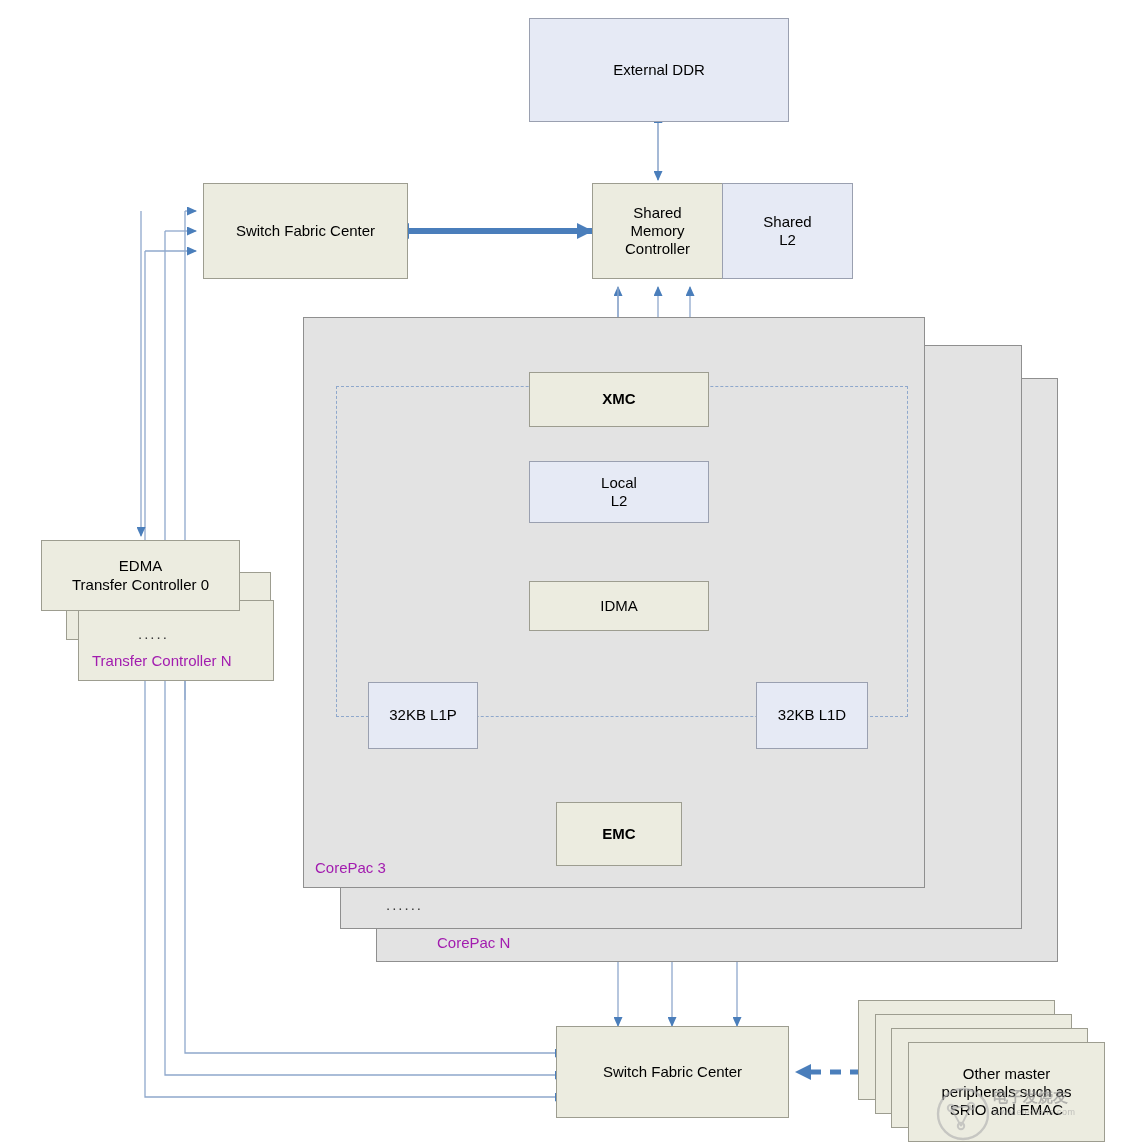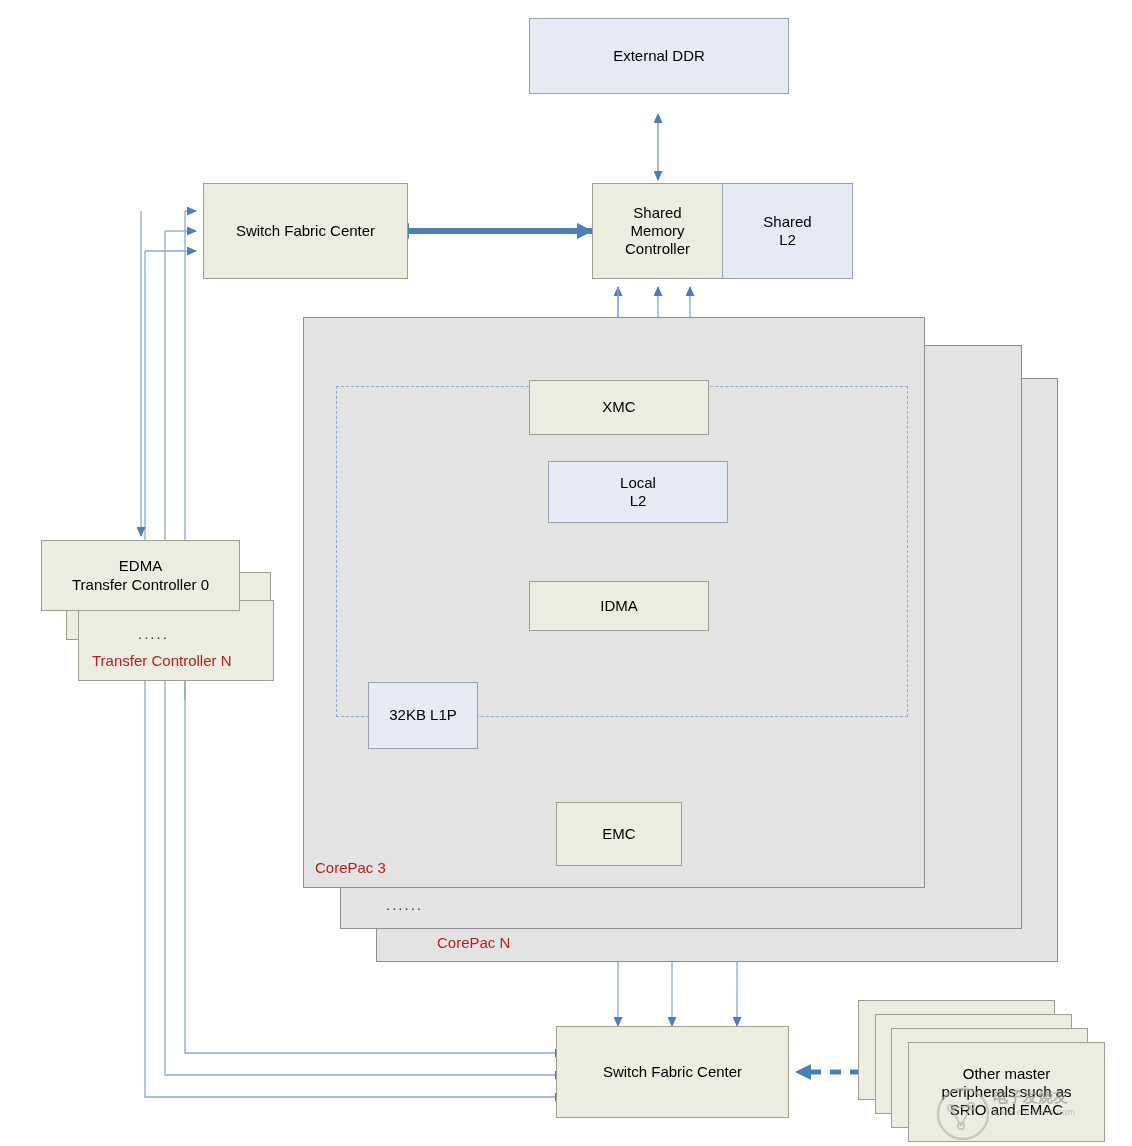--- a/index.html
+++ b/index.html
@@ -5,21 +5,21 @@
   html,body{margin:0;padding:0;background:#ffffff;}
   body{font-family:"Liberation Sans","DejaVu Sans",sans-serif;}
   #stage{position:relative;width:1132px;height:1146px;background:#fff;overflow:hidden;}
   #svg-layer{position:absolute;left:0;top:0;width:1132px;height:1146px;}
   .node{position:absolute;box-sizing:border-box;display:flex;align-items:center;
         justify-content:center;text-align:center;line-height:1.22;color:#000;
         font-size:15px;border:1px solid #9a9a8e;white-space:pre-line;}
   .olive{background:#ecece0;border-color:#9d9d90;}
   .bluebox{background:#e6eaf5;border-color:#9aa0b0;}
   .grey-pac{background:#e3e3e3;border:1px solid #8f8f8f;display:block;}
-  .pac-label{position:absolute;font-size:15px;color:#b91c1c;}
+  .pac-label{position:absolute;font-size:15px;color:#a21caf;}
   .dots{position:absolute;font-size:15px;color:#3a3a3a;letter-spacing:2px;}
   .wm{position:absolute;pointer-events:none;opacity:.62;}
   .wm-text{font-size:15px;color:#8e8e8e;font-weight:bold;}
   .wm-sub{font-size:9px;color:#a5a5a5;letter-spacing:.5px;}
 </style>
 </head>
 <body>
 
 <div id="stage">
 
@@ -124,21 +124,21 @@
       <line x1="141" y1="211" x2="141" y2="536" marker-end="url(#ah)"></line>
 
       <line x1="165" y1="680" x2="165" y2="612" marker-end="url(#ah)"></line>
 
       <line x1="185" y1="700" x2="185" y2="655" marker-end="url(#ah)"></line>
 
       <line x1="141" y1="536" x2="141" y2="536"></line>
     </g>
   </svg>
 
-  <div class="node bluebox" style="left:529px;top:18px;width:260px;height:76px;text-align:right;">External DDR</div>
+  <div class="node bluebox" style="left:529px;top:18px;width:260px;height:104px;text-align:right;">External DDR</div>
 
   <div class="node olive" style="left:203px;top:183px;width:205px;height:96px;">Switch Fabric Center</div>
 
   <div class="node olive" style="left:592px;top:183px;width:131px;height:96px;">Shared
 Memory
 Controller</div>
 
   <div class="node bluebox" style="left:722px;top:183px;width:131px;height:96px;">Shared
 L2</div>
 
@@ -150,32 +150,33 @@
     <span class="dots" style="left:45px;top:550px;">......</span>
   </div>
 
   <div class="grey-pac" style="position:absolute;left:303px;top:317px;width:620px;height:569px;">
     <span class="pac-label" style="left:11px;top:541px;">CorePac 3</span>
   </div>
 
   <div style="position:absolute;left:336px;top:386px;width:572px;height:331px;
               border:1px dashed #8fa8cc;box-sizing:border-box;pointer-events:none;"></div>
 
-  <div class="node olive" style="left:529px;top:380px;width:180px;height:55px;">XMC</div>
-
-  <div class="node bluebox" style="left:529px;top:461px;width:180px;height:62px;margin-left:19px;">Local
+  <div class="node olive" style="left:529px;top:372px;width:180px;height:55px;font-weight:bold;">XMC</div>
+
+  <div class="node bluebox" style="left:529px;top:461px;width:180px;height:62px;">Local
 L2</div>
 
   <div class="node olive" style="left:529px;top:581px;width:180px;height:50px;">IDMA</div>
 
   <div class="node bluebox" style="left:368px;top:682px;width:110px;height:67px;">32KB L1P</div>
 
 
-
-  <div class="node olive" style="left:556px;top:802px;width:126px;height:64px;">EMC</div>
+  <div class="node bluebox" style="left:756px;top:682px;width:112px;height:67px;">32KB L1D</div>
+
+  <div class="node olive" style="left:556px;top:802px;width:126px;height:64px;font-weight:bold;">EMC</div>
 
   <div class="node olive" style="left:66px;top:572px;width:205px;height:68px;background:#ecece0;"></div>
   <div class="node olive" style="left:78px;top:600px;width:196px;height:81px;background:#ecece0;"></div>
   <span class="pac-label" style="left:92px;top:652px;font-size:15px;">Transfer Controller N</span>
   <span class="dots" style="left:138px;top:625px;">.....</span>
 
   <div class="node olive" style="left:41px;top:540px;width:199px;height:71px;">EDMA
 Transfer Controller 0</div>
 
   <div class="node olive" style="left:556px;top:1026px;width:233px;height:92px;">Switch Fabric Center</div>

